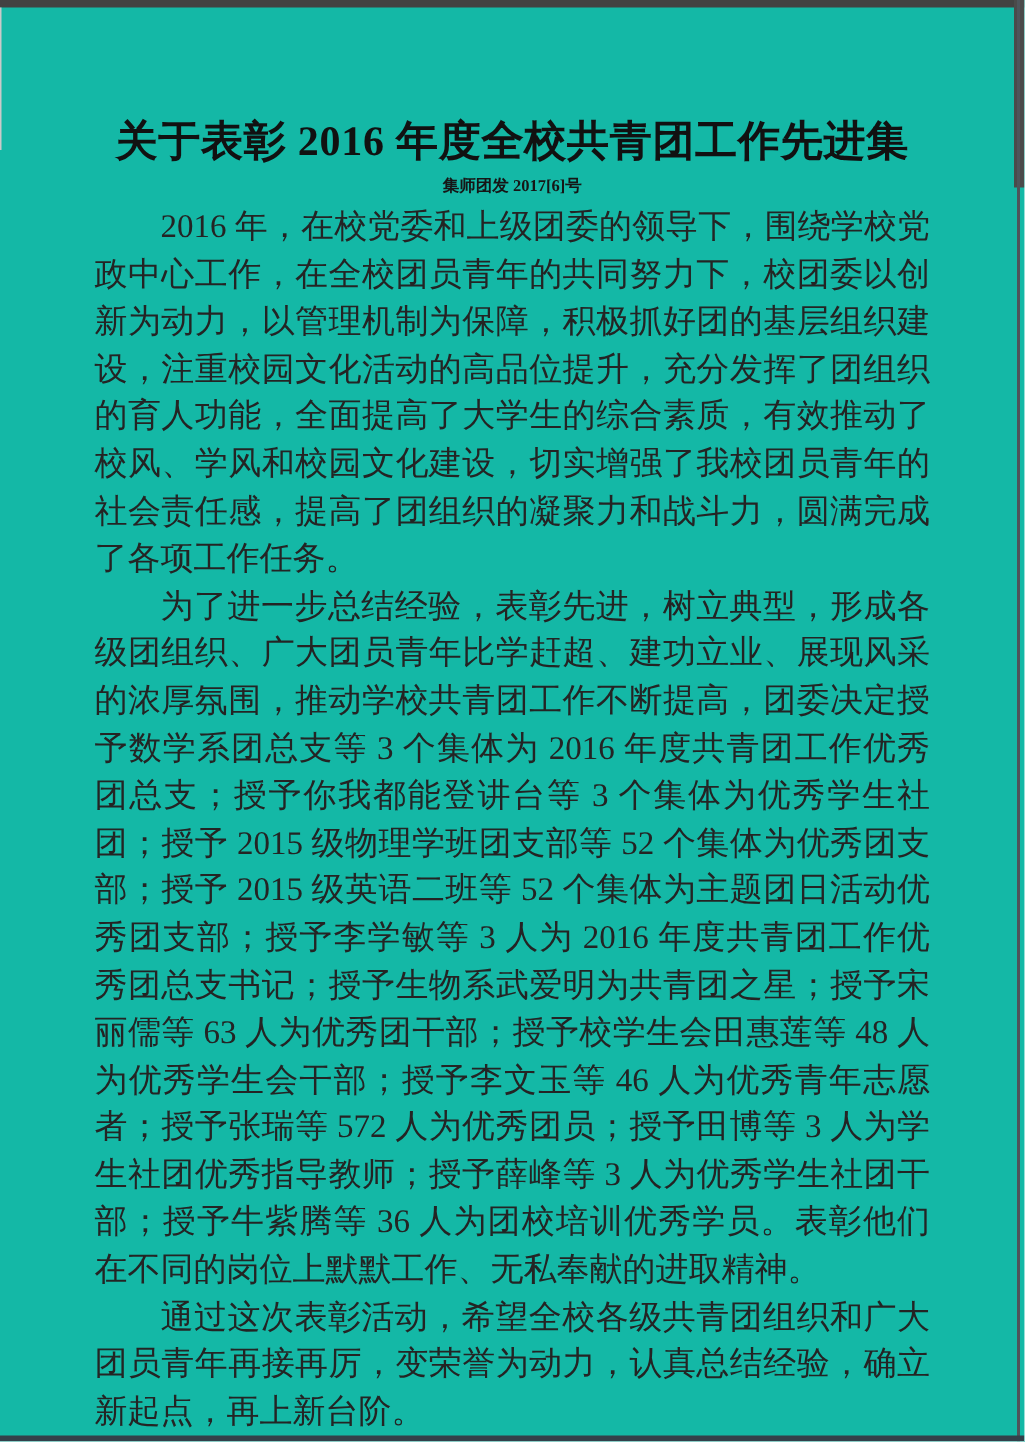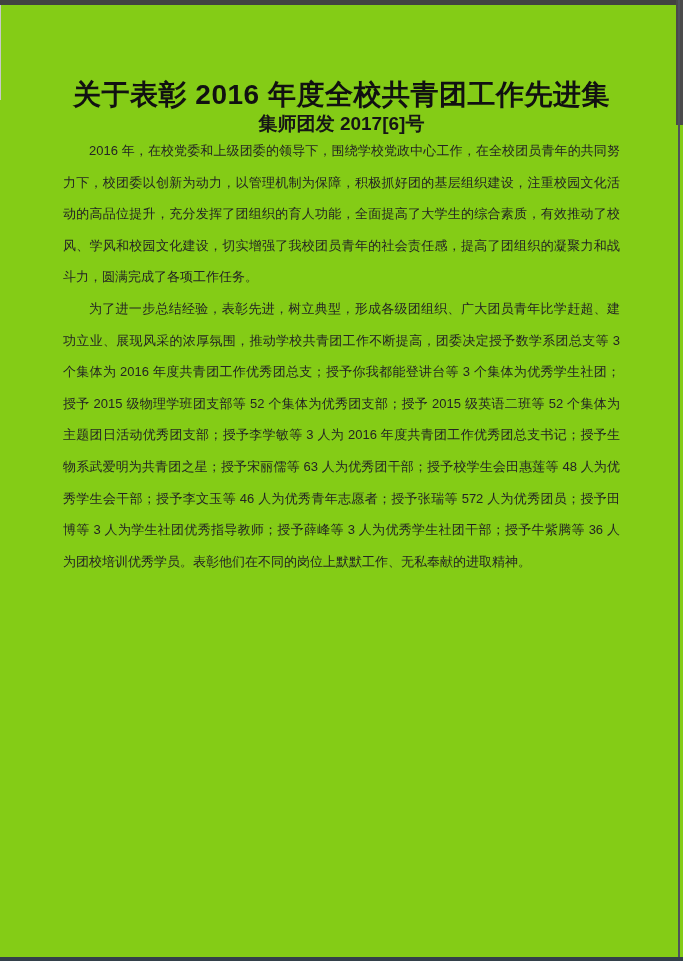--- a/index.html
+++ b/index.html
@@ -4,23 +4,23 @@
 <style>
   html, body {
     margin: 0;
     padding: 0;
     background: #ffffff;
   }
   .page {
     position: relative;
     width: 683px;
     height: 961px;
-    background: #84cc16;
+    background: #14b8a6;
     overflow: hidden;
-    font-family: Liberation Sans, sans-serif;
+    font-family: Liberation Serif, serif;
     color: #212121;
   }
   
   .scan-top-bar {
     position: absolute;
     top: 0; left: 0;
     width: 100%;
     height: 5px;
     background: #424242;
   }
@@ -65,34 +65,34 @@
     text-align: center;
     font-weight: bold;
     font-size: 28px;
     line-height: 37px;
     color: #111111;
     letter-spacing: 0.5px;
   }
   .doc-number {
     text-align: center;
     font-weight: bold;
-    font-size: 19px;
+    font-size: 11px;
     line-height: 22px;
     color: #161616;
   }
   .salutation {
     margin-top: 8px;
     font-weight: bold;
     font-size: 18px;
     line-height: 31.6px;
     color: #161616;
   }
   .body-paragraph {
     margin: 0;
-    font-size: 13px;
+    font-size: 22px;
     line-height: 31.6px;
     text-indent: 2em;
     text-align: justify;
     text-justify: inter-ideograph;
     color: #242424;
   }
 </style>
 </head>
 <body>
 
@@ -109,18 +109,19 @@
       <div>关于表彰 2016 年度全校共青团工作先进集</div>
     </div>
 
     <div class="doc-number">集师团发 2017[6]号</div>
 
 
     <p class="body-paragraph">2016 年，在校党委和上级团委的领导下，围绕学校党政中心工作，在全校团员青年的共同努力下，校团委以创新为动力，以管理机制为保障，积极抓好团的基层组织建设，注重校园文化活动的高品位提升，充分发挥了团组织的育人功能，全面提高了大学生的综合素质，有效推动了校风、学风和校园文化建设，切实增强了我校团员青年的社会责任感，提高了团组织的凝聚力和战斗力，圆满完成了各项工作任务。</p>
 
     <p class="body-paragraph">为了进一步总结经验，表彰先进，树立典型，形成各级团组织、广大团员青年比学赶超、建功立业、展现风采的浓厚氛围，推动学校共青团工作不断提高，团委决定授予数学系团总支等 3 个集体为 2016 年度共青团工作优秀团总支；授予你我都能登讲台等 3 个集体为优秀学生社团；授予 2015 级物理学班团支部等 52 个集体为优秀团支部；授予 2015 级英语二班等 52 个集体为主题团日活动优秀团支部；授予李学敏等 3 人为 2016 年度共青团工作优秀团总支书记；授予生物系武爱明为共青团之星；授予宋丽儒等 63 人为优秀团干部；授予校学生会田惠莲等 48 人为优秀学生会干部；授予李文玉等 46 人为优秀青年志愿者；授予张瑞等 572 人为优秀团员；授予田博等 3 人为学生社团优秀指导教师；授予薛峰等 3 人为优秀学生社团干部；授予牛紫腾等 36 人为团校培训优秀学员。表彰他们在不同的岗位上默默工作、无私奉献的进取精神。</p>
 
+    <p class="body-paragraph">通过这次表彰活动，希望全校各级共青团组织和广大团员青年再接再厉，变荣誉为动力，认真总结经验，确立新起点，再上新台阶。</p>
 
   </div>
 
   <div class="scan-bottom-bar"></div>
 
 </div>
 
 </body></html>

